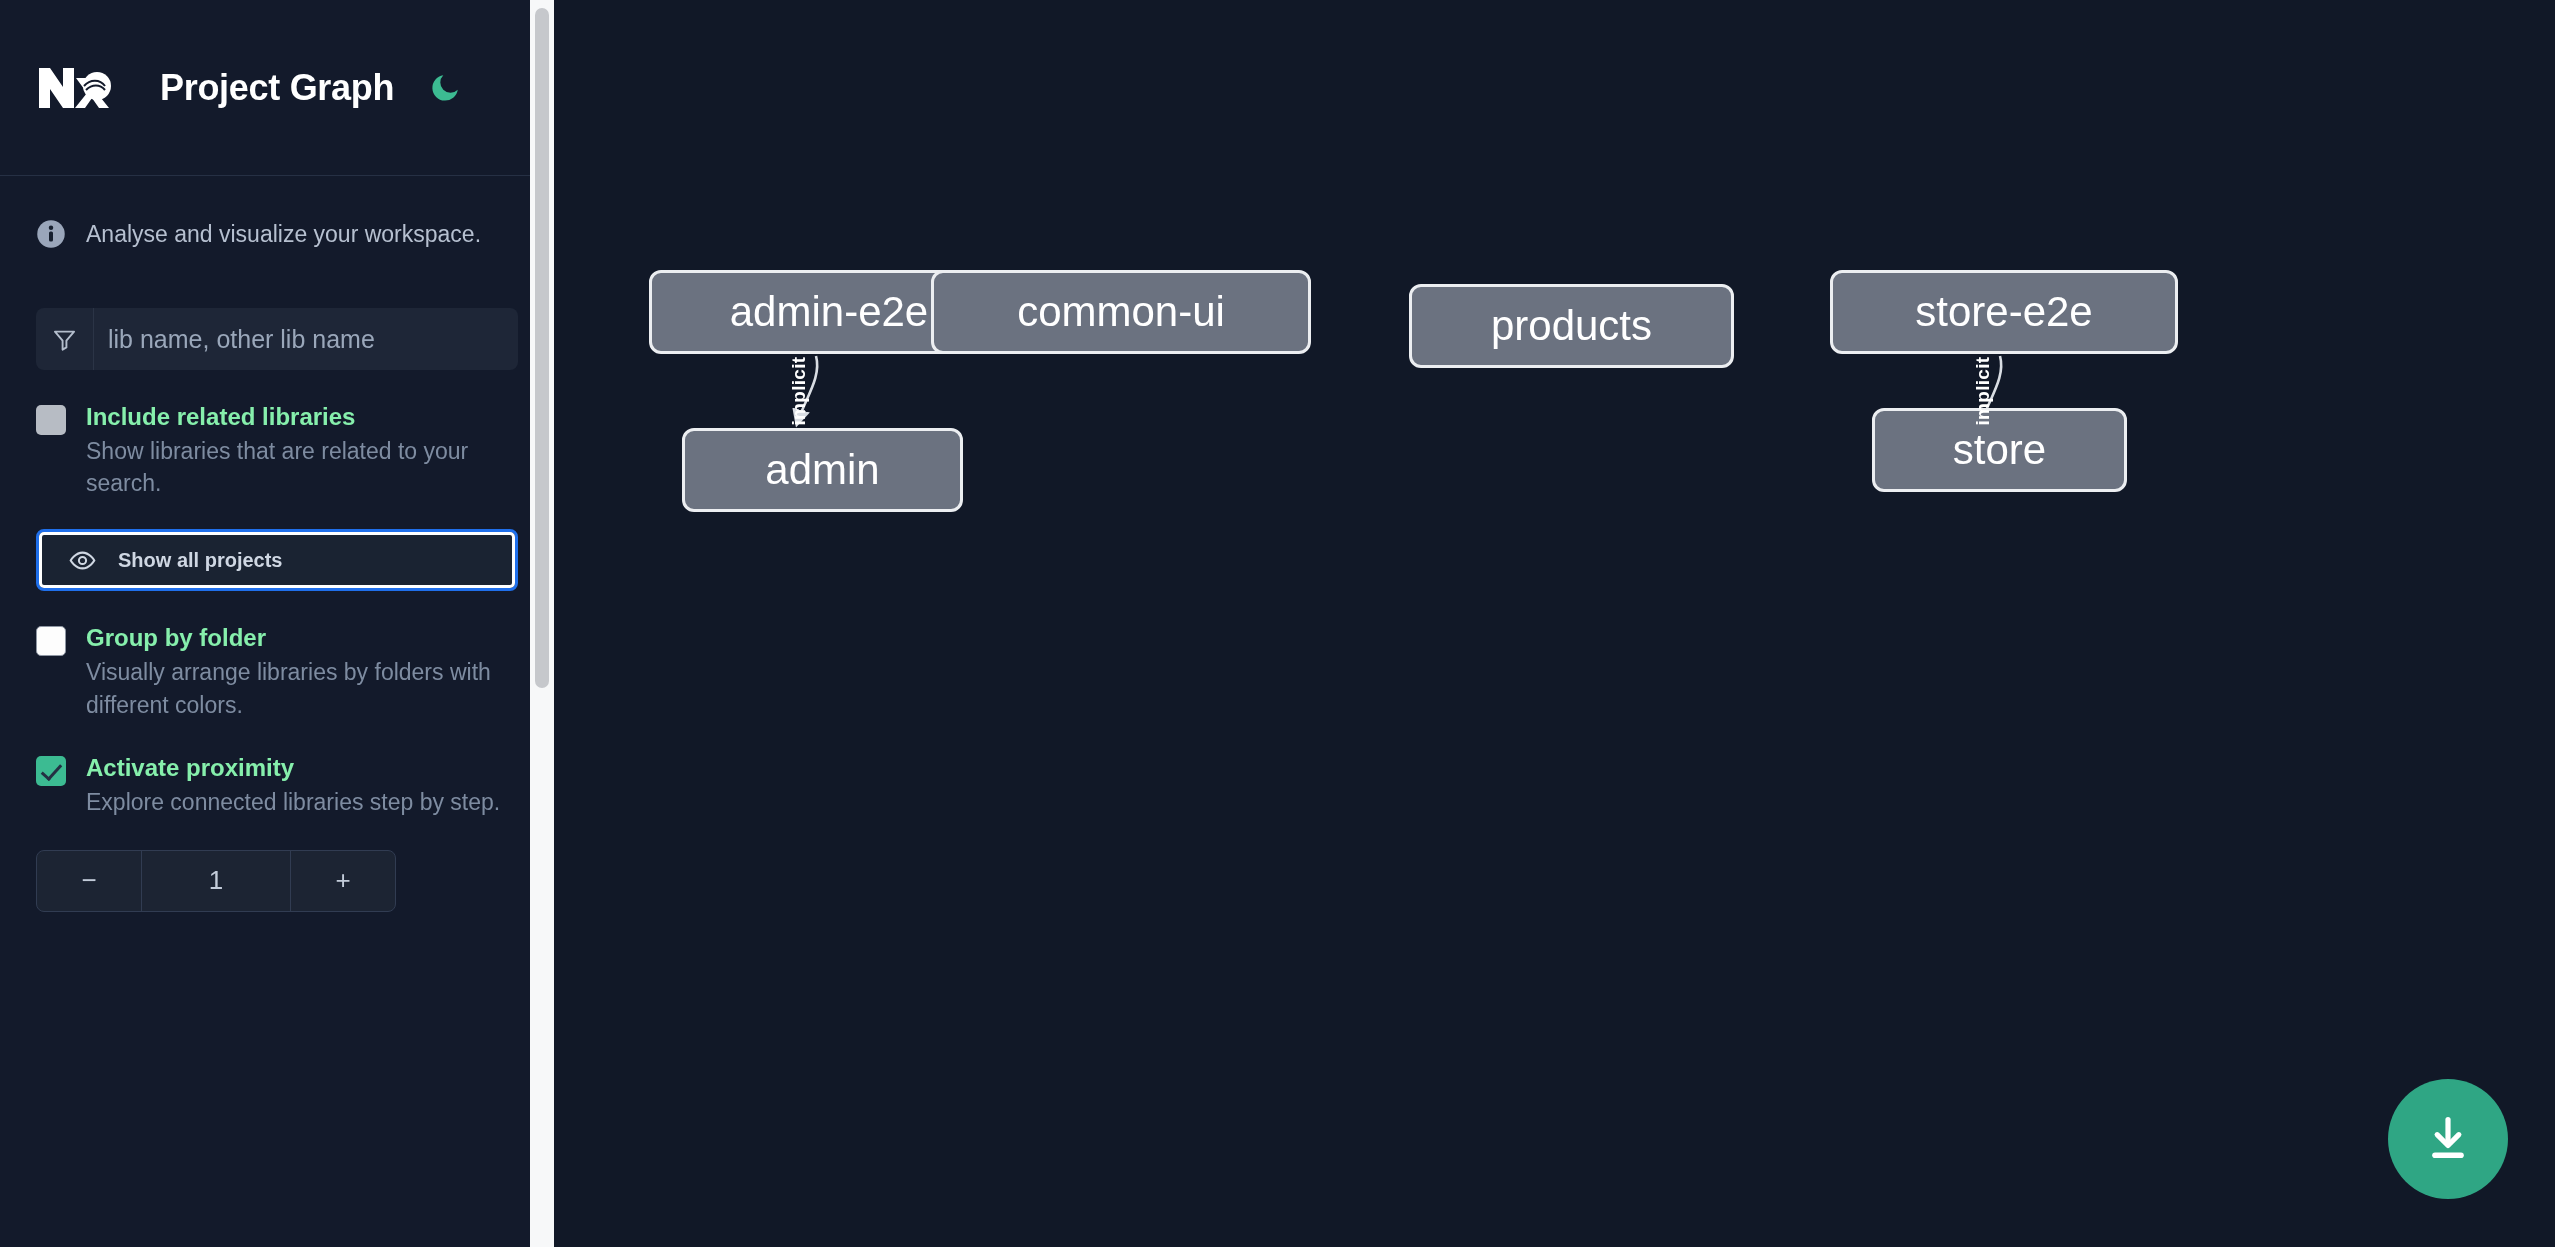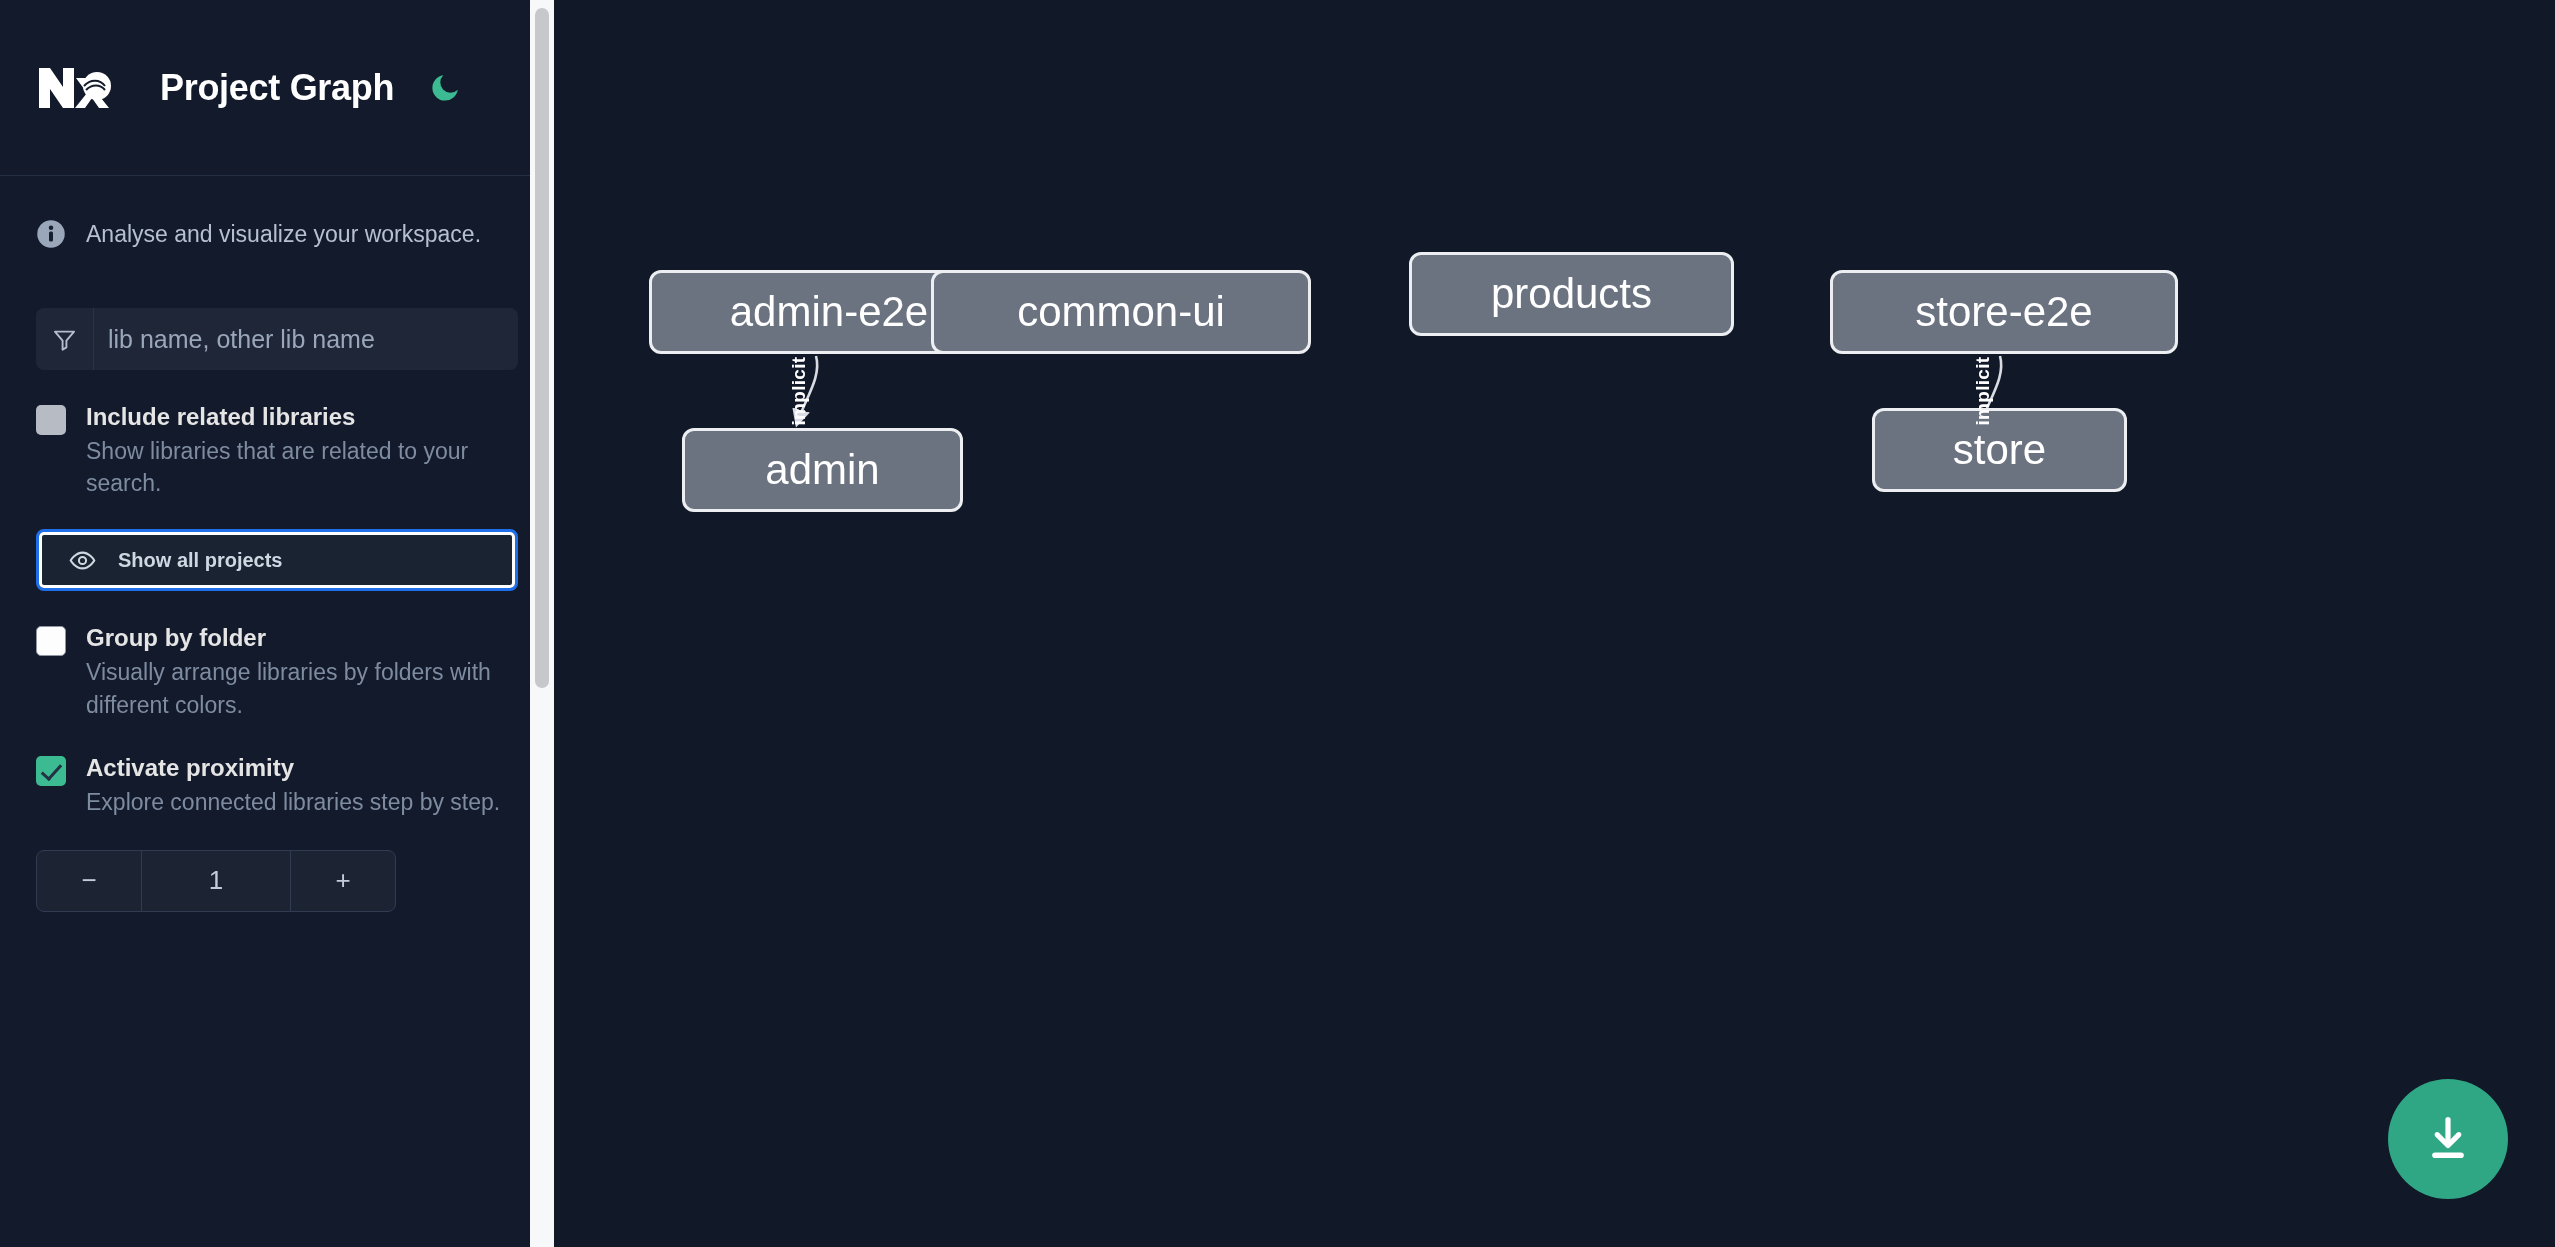--- a/index.html
+++ b/index.html
@@ -80,21 +80,21 @@
   .chk.gray { background: #b7bcc4; }
   .chk.white { background: #fdfdfd; border: 1px solid #8e96a3; }
   .chk.green { background: #3cbb92; }
   .chk.green::after {
     content: ""; position: absolute;
     left: 10px; top: 4px; width: 8px; height: 17px;
     border: solid #243043; border-width: 0 3.5px 3.5px 0;
     transform: rotate(42deg);
   }
   .chk-texts { margin-left: 20px; }
-  .chk-label { font-size: 24px; font-weight: 700; color: #e5e5e5; line-height: 1.25; }
+  .chk-label { font-size: 24px; font-weight: 700; color: #86efac; line-height: 1.25; }
   .chk-desc { font-size: 23px; color: #7e8ca1; line-height: 1.4; margin-top: 3px; max-width: 440px; }
 
   
   .btn-proj {
     margin-top: 30px;
     height: 62px; width: 100%;
     background: #1c2433;
     border: 1px solid #313c52;
     border-radius: 8px;
     display: flex; align-items: center;
@@ -287,21 +287,21 @@
       <path d="M 262 356 C 268 378 250 400 243 424" fill="none" stroke="#d9dde3" stroke-width="2.6" marker-end="url(#arw)"></path>
       <path d="M 1446 356 C 1452 378 1434 400 1427 424" fill="none" stroke="#d9dde3" stroke-width="2.6" marker-end="url(#arw)"></path>
     </svg>
 
     <div class="node" style="left:95px;top:270px;width:360px;height:84px">
       <span>admin-e2e</span>
     </div>
     <div class="node" style="left:377px;top:270px;width:380px;height:84px">
       <span>common-ui</span>
     </div>
-    <div class="node" style="left:855px;top:252px;width:325px;height:84px">
+    <div class="node" style="left:855px;top:284px;width:325px;height:84px">
       <span>products</span>
     </div>
     <div class="node" style="left:1276px;top:270px;width:348px;height:84px">
       <span>store-e2e</span>
     </div>
     <div class="node" style="left:128px;top:428px;width:281px;height:84px">
       <span>admin</span>
     </div>
     <div class="node" style="left:1318px;top:408px;width:255px;height:84px">
       <span>store</span>

